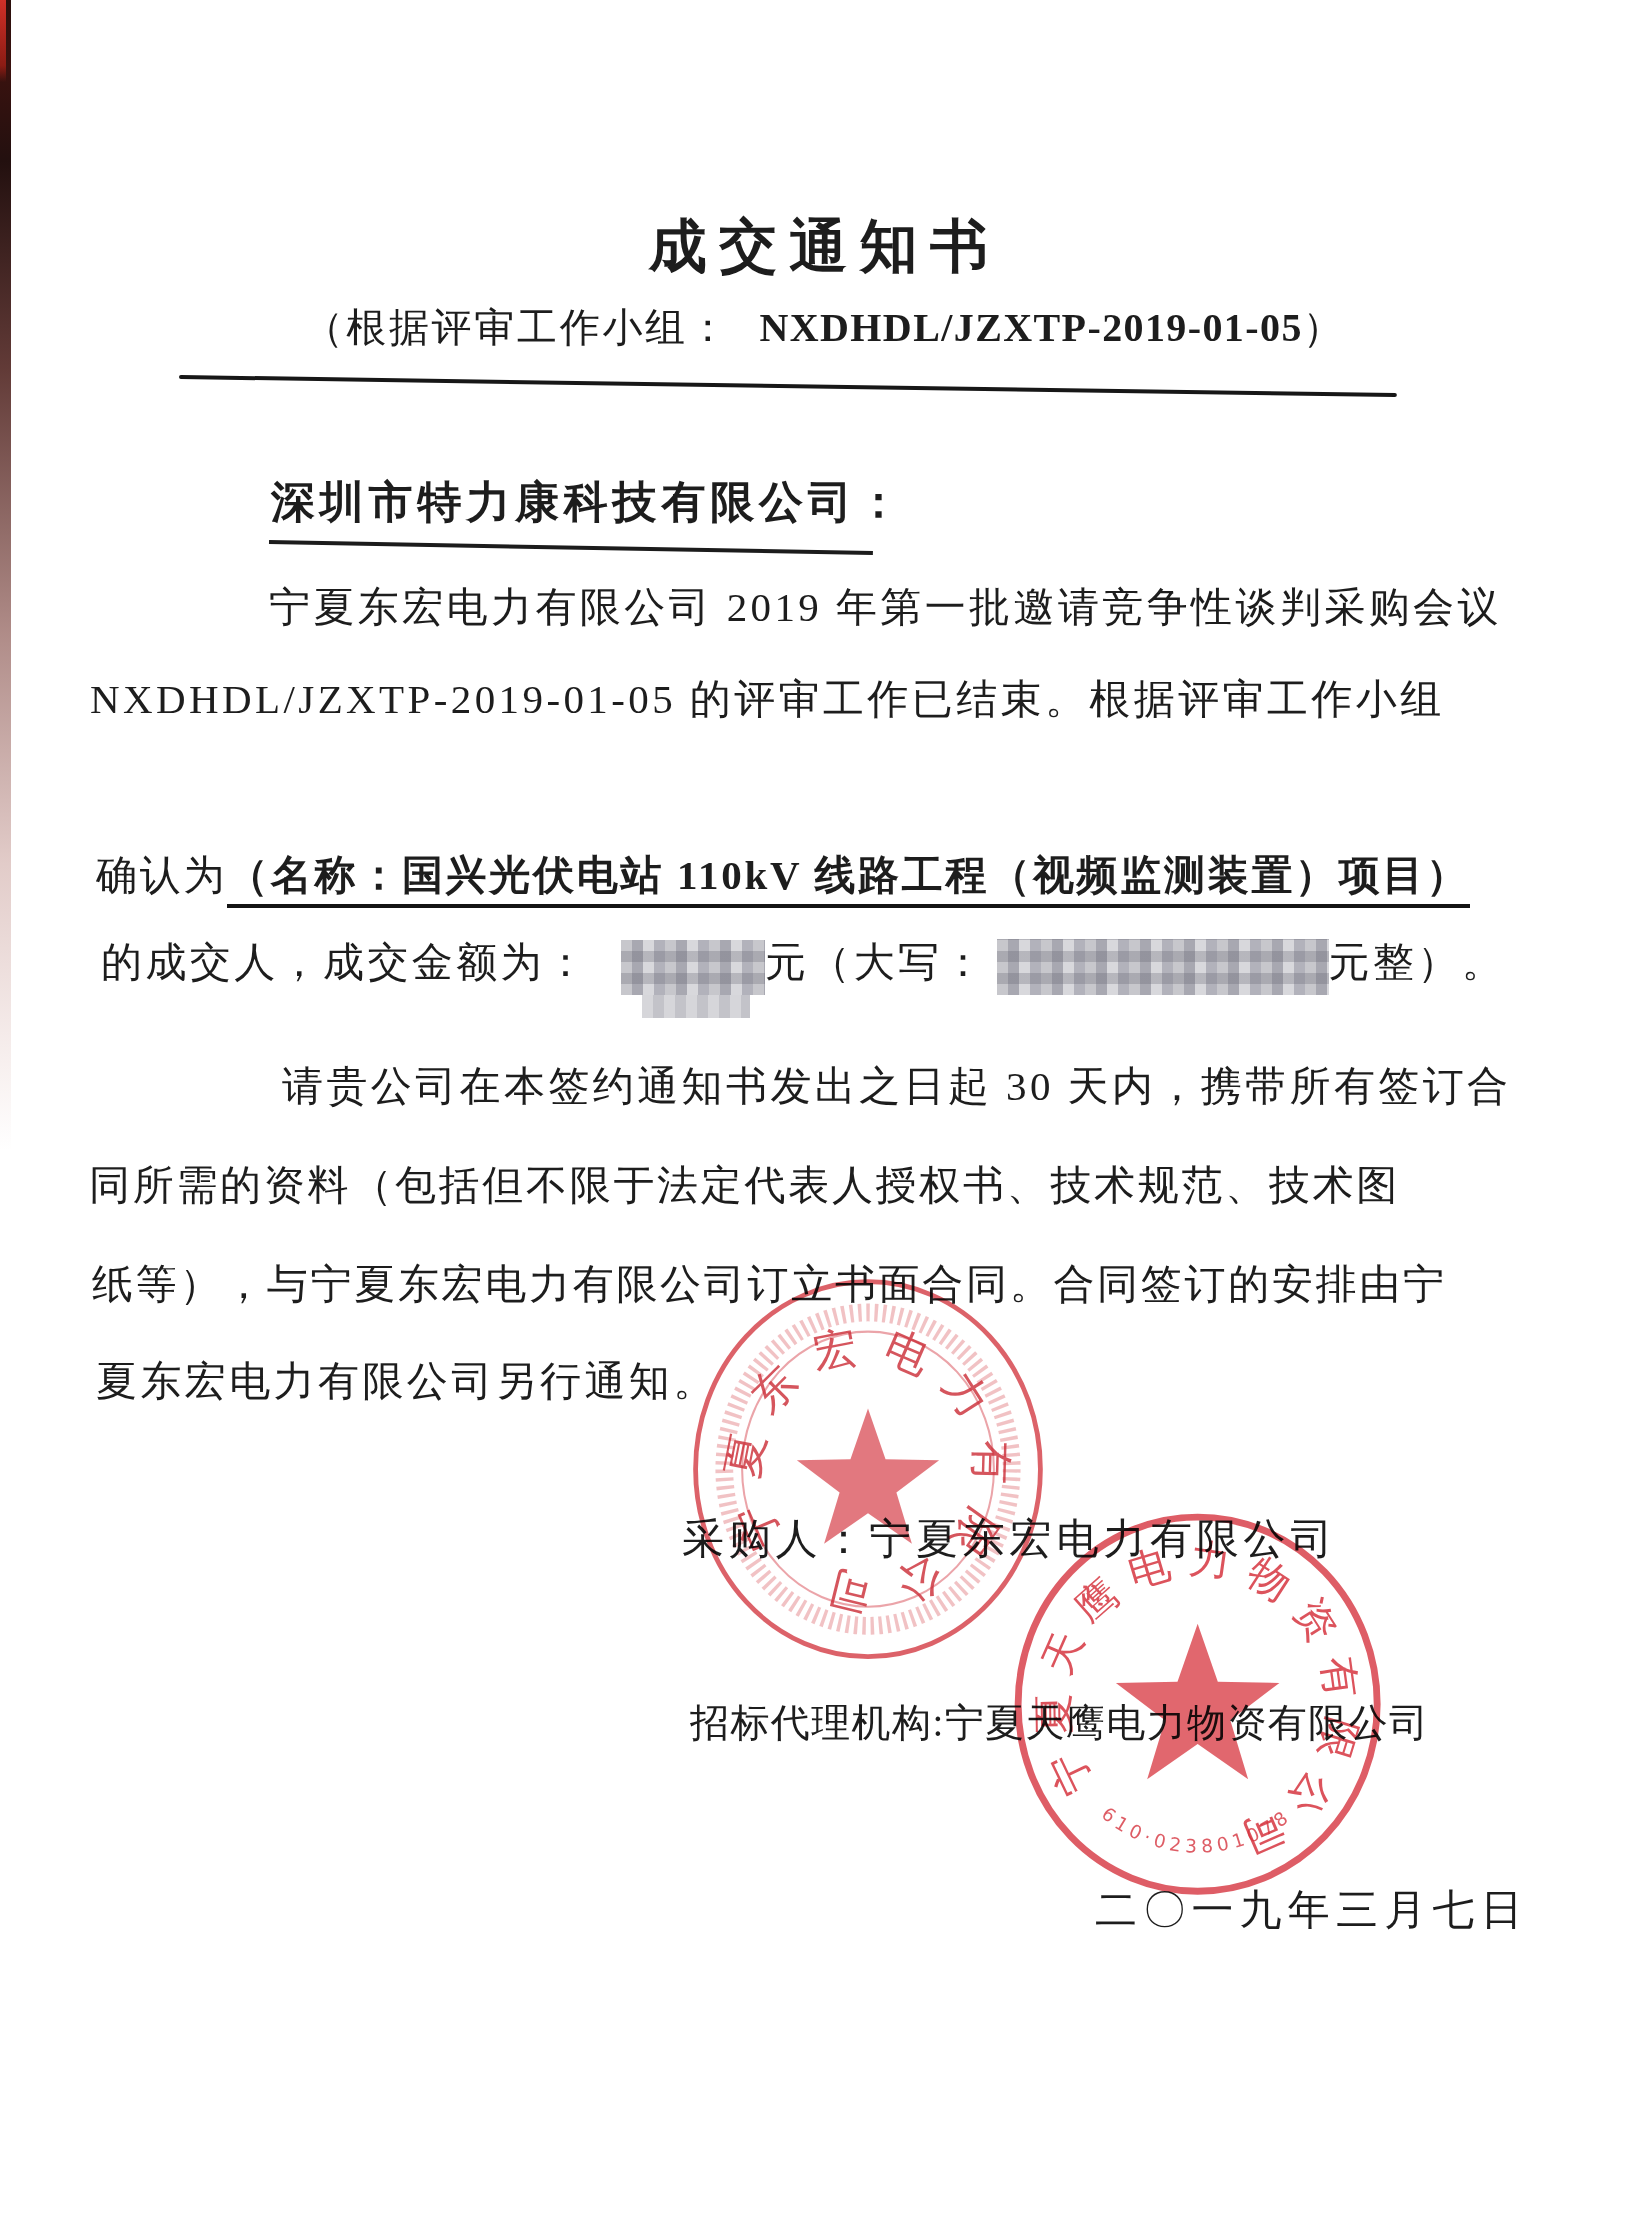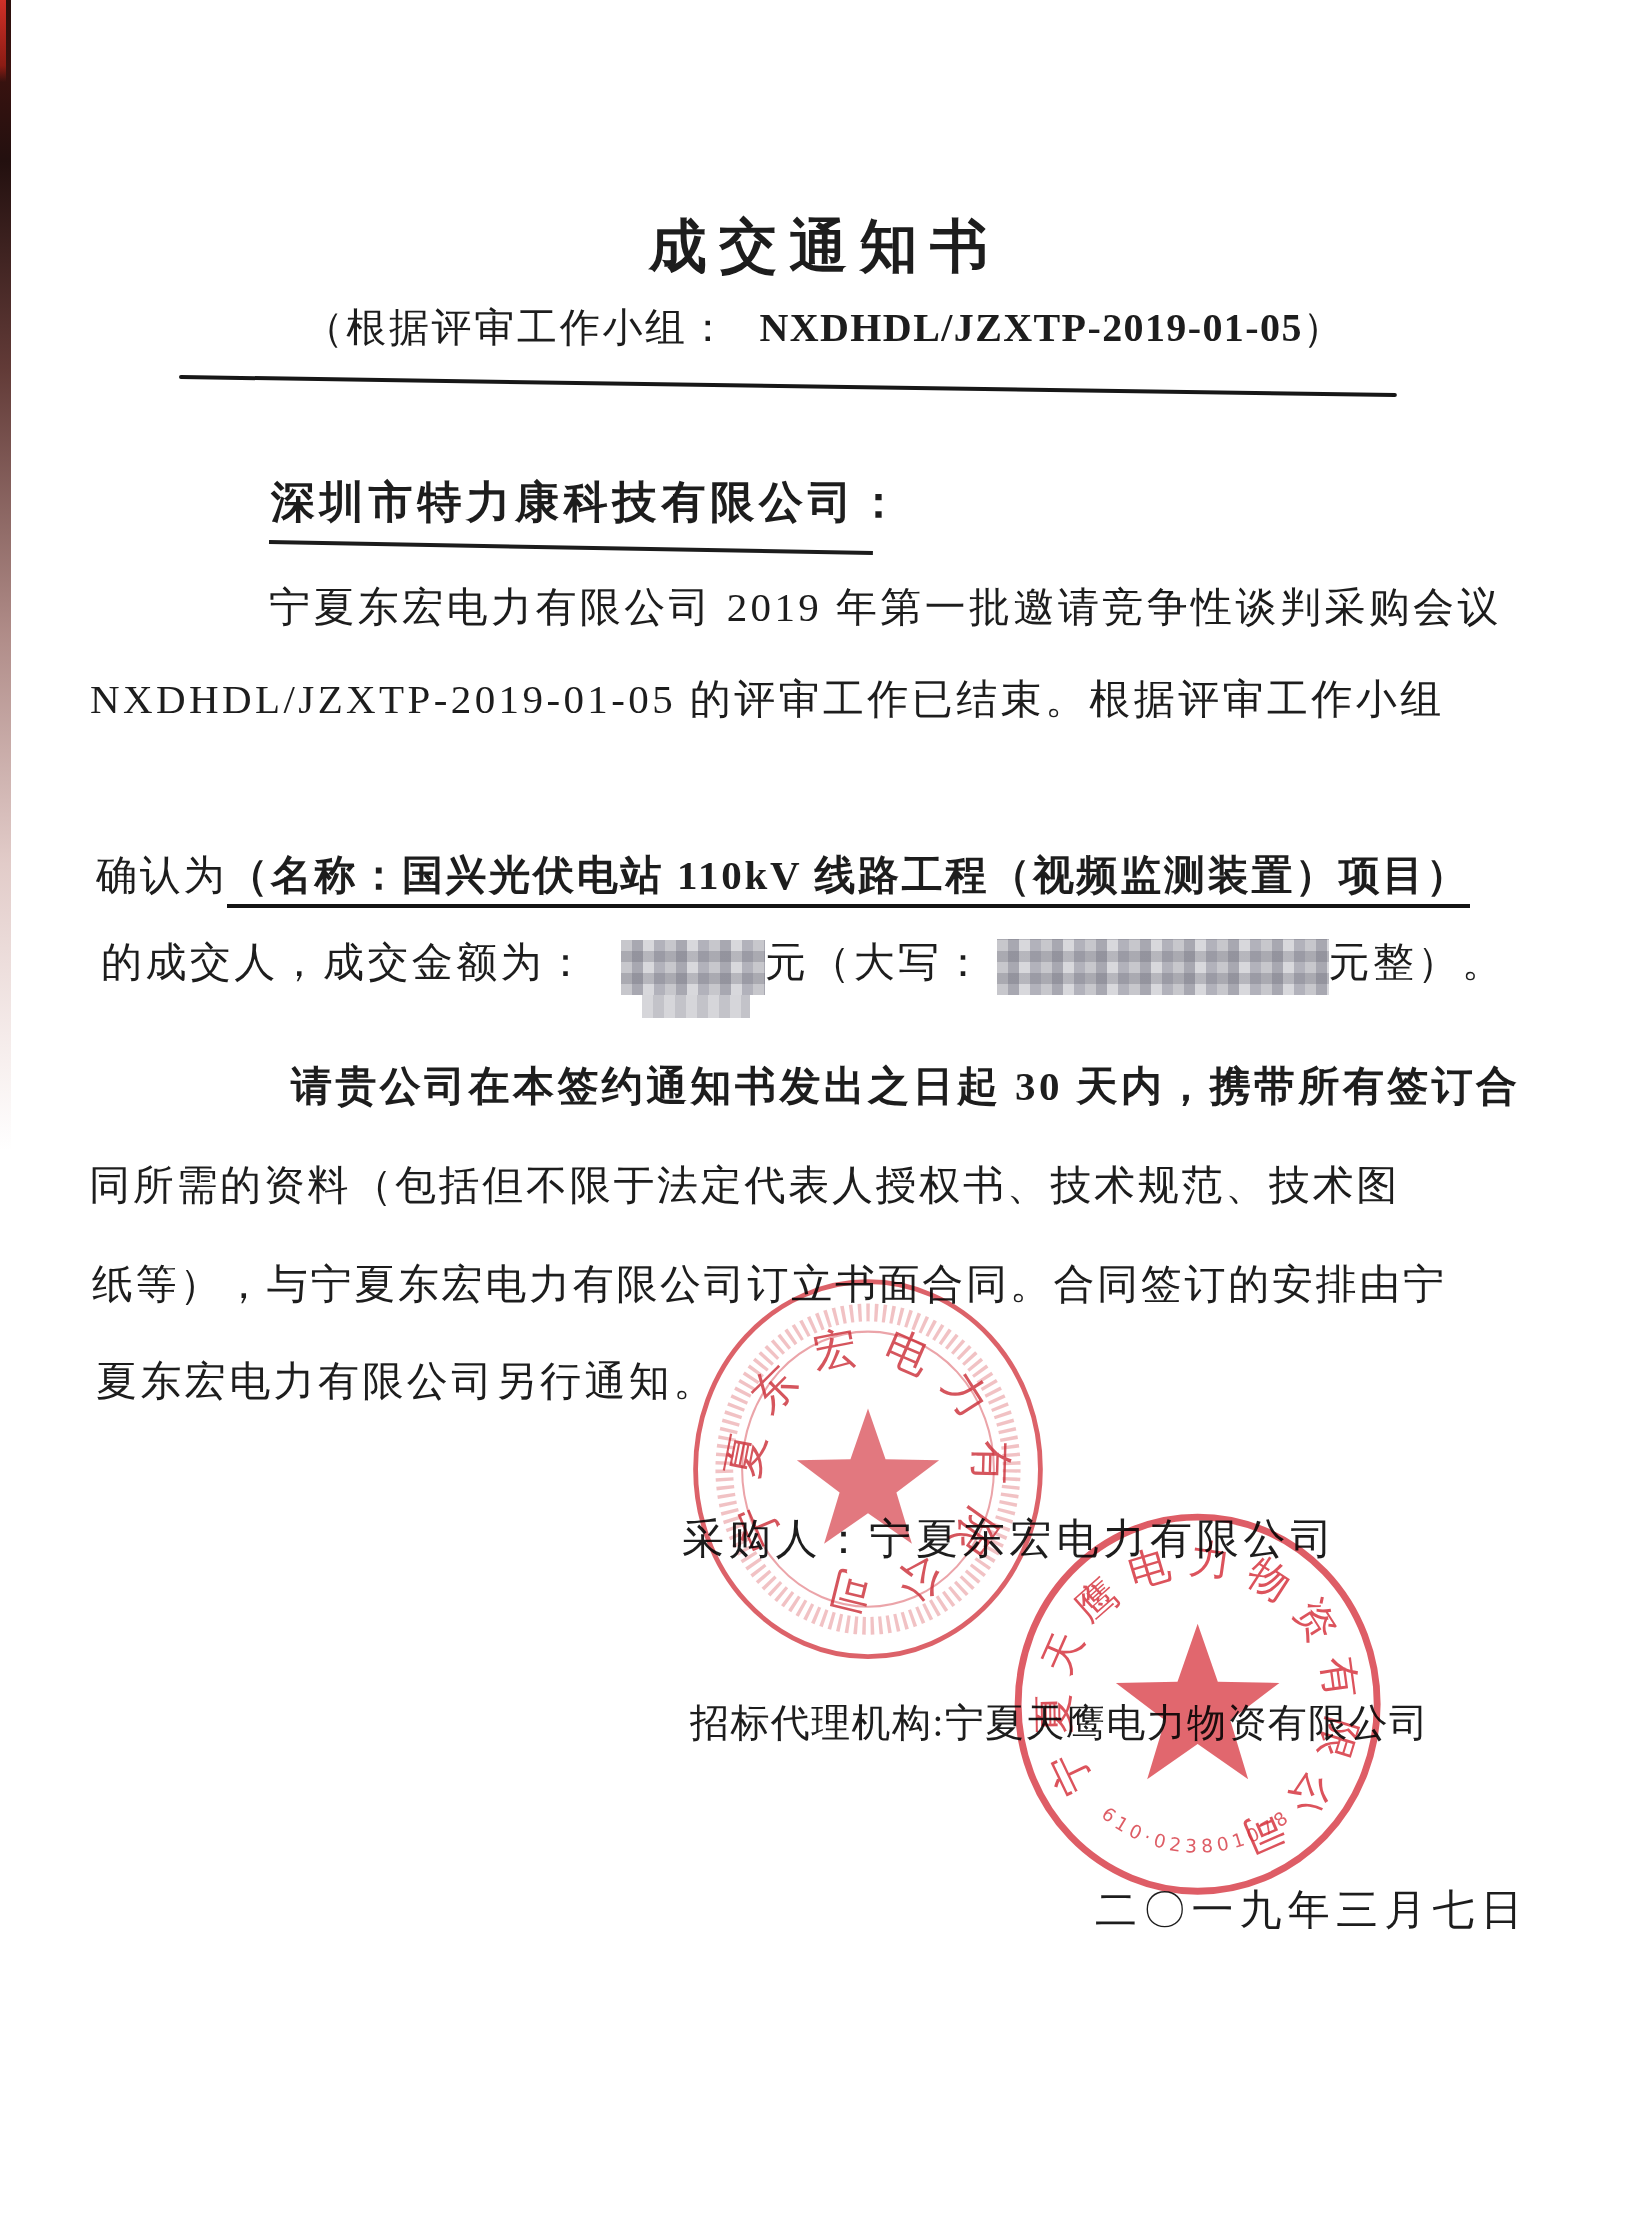--- a/index.html
+++ b/index.html
@@ -99,21 +99,21 @@
   <div class="bline tight" style="left:96px;top:849px;"><span>确认为</span><span class="uline">（名称：国兴光伏电站 110kV 线路工程（视频监测装置）项目）</span></div>
   <div class="bline l5" style="left:101px;top:936px;justify-content:space-between;">
     <span>的成交人，成交金额为：</span>
     <span class="mosaic mosaic-1"></span>
     <span>元（大写：</span>
     <span class="mosaic mosaic-2"></span>
     <span>元整）。</span>
   </div>
   <div class="mosaic-tail"></div>
 
-  <div class="bline" style="left:291px;top:1060px;font-weight:bold;">请贵公司在本签约通知书发出之日起 30 天内，携带所有签订合</div>
+  <div class="bline" style="left:282px;top:1060px;">请贵公司在本签约通知书发出之日起 30 天内，携带所有签订合</div>
   <div class="bline tight" style="left:89px;top:1159px;">同所需的资料（包括但不限于法定代表人授权书、技术规范、技术图</div>
   <div class="bline" style="left:96px;top:1355px;">夏东宏电力有限公司另行通知。</div>
   <div class="bline tight" style="left:92px;top:1258px;">纸等），与宁夏东宏电力有限公司订立书面合同。合同签订的安排由宁</div>
 
   <div class="sig sig-buyer">采购人：宁夏东宏电力有限公司</div>
   <div class="sig sig-agency">招标代理机构:宁夏天鹰电力物资有限公司</div>
   <div class="sig sig-date">二〇一九年三月七日</div>
 
   <svg class="seal seal-1" width="390" height="401" viewBox="-285 -292 570 585">
     <ellipse cx="0" cy="0" rx="252" ry="274" fill="none" stroke="rgba(206,38,48,0.78)" stroke-width="7"></ellipse>

